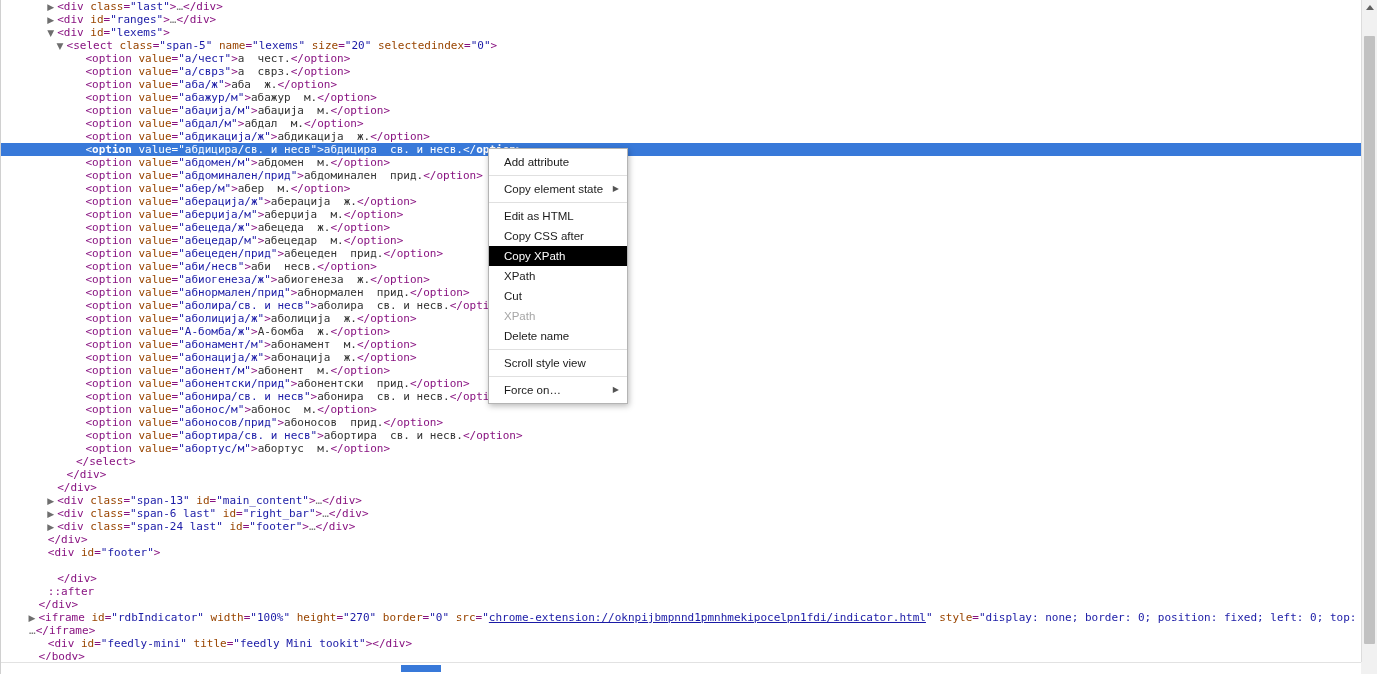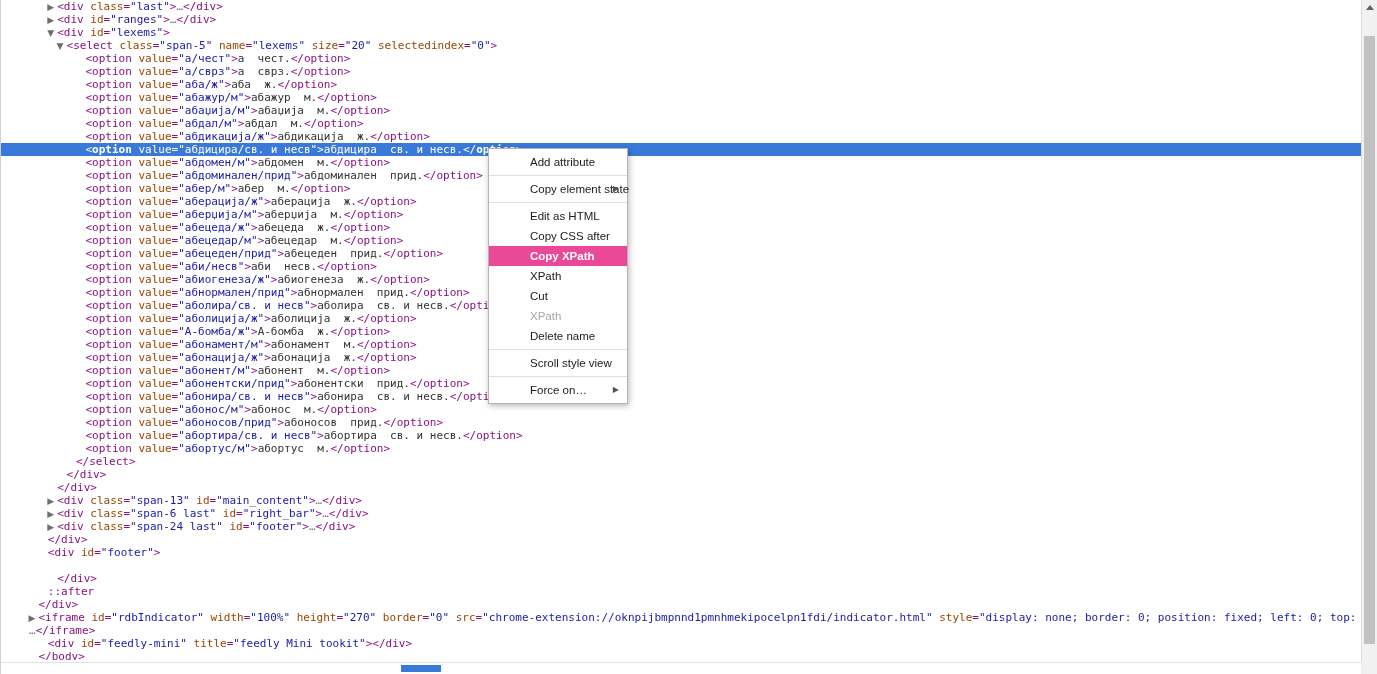--- a/index.html
+++ b/index.html
@@ -64,20 +64,21 @@
 
   .tag        { color: #881280; }
   .attr-name  { color: #994500; }
   .attr-value { color: #1a1aa6; }
   .punct      { color: #881280; }
   .text-node  { color: #333333; }
   .ellipsis   { color: #777777; }
   .pseudo     { color: #881280; }
   .link-value {
     color: #1a1aa6;
+    text-decoration: underline;
     text-align: center;
   }
 
   
   #context-menu {
     position: absolute;
     left: 487px;
     top: 148px;
     width: 140px;
     background: #ffffff;
@@ -85,29 +86,28 @@
     box-shadow: 1px 2px 6px rgba(0,0,0,0.28);
     font-family: "Liberation Sans", "DejaVu Sans", sans-serif;
     font-size: 11.5px;
     color: #1a1a1a;
     padding: 3px 0;
     z-index: 50;
   }
   .menu-item {
     height: 20px;
     line-height: 20px;
-    padding: 0 10px 0 41px;
+    padding: 0 10px 0 15px;
     position: relative;
     white-space: nowrap;
     color: #1a1a1a;
   }
   .menu-item.highlighted {
-    background: #ec4899;
+    background: #000000;
     color: #ffffff;
-    font-weight: bold;
   }
   .menu-item.disabled {
     color: #a6a6a6;
   }
   .menu-sep {
     height: 1px;
     background: #e0e0e0;
     margin: 3px 0;
   }
   .submenu-arrow {

